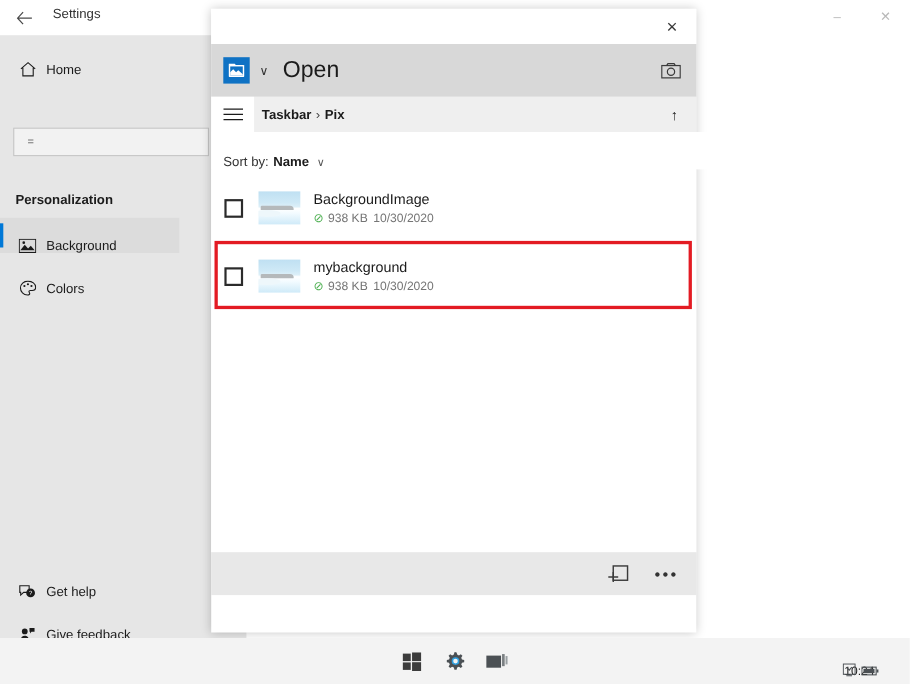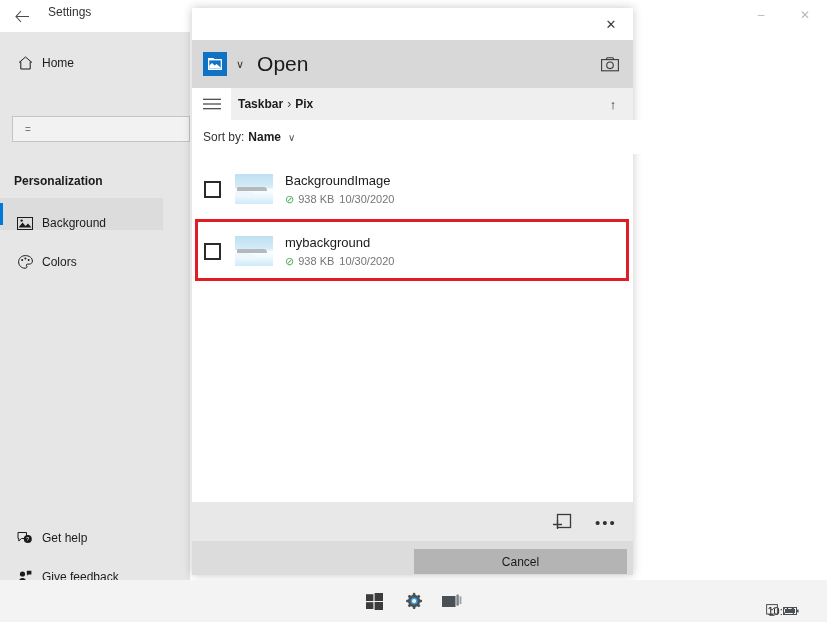--- a/index.html
+++ b/index.html
@@ -13,21 +13,21 @@
   
   #settings-window{position:absolute;left:0;top:0;width:827px;height:580px;background:#ffffff;}
   #settings-titlebar{position:absolute;left:0;top:0;width:827px;height:32px;background:#ffffff;}
   #back-button{position:absolute;left:8px;top:4px;width:28px;height:24px;display:flex;align-items:center;justify-content:center;color:#4a4a4a;font-size:15px;}
   #settings-title{position:absolute;left:48px;top:5px;font-size:12px;color:#333;}
 
   #win-controls{position:absolute;right:0;top:0;height:30px;display:flex;}
   .wc{width:44px;height:30px;display:flex;align-items:center;justify-content:center;color:#b9b9b9;font-size:12px;}
 
   
-  #sidebar{position:absolute;left:0;top:32px;width:190px;height:548px;background:#e6e6e6;}
+  #sidebar{position:absolute;left:0;top:32px;width:190px;height:548px;background:#e6e6e6;padding-left:34px;}
   #home-item{position:absolute;left:0;top:16px;width:190px;height:30px;display:flex;align-items:center;}
   .side-ico{width:34px;display:flex;align-items:center;justify-content:center;margin-left:8px;color:#1b1b1b;}
   .side-label{font-size:12px;color:#1b1b1b;}
   #search-box{position:absolute;left:12px;top:84px;width:178px;height:26px;background:#f2f2f2;border:1px solid #c4c4c4;box-sizing:border-box;display:flex;align-items:center;}
   #search-glyph{font-size:10px;color:#7a7a7a;margin-left:12px;letter-spacing:-1px;}
   #section-header{position:absolute;left:14px;top:126px;font-size:12px;font-weight:bold;color:#1b1b1b;margin-top:16px;}
   .nav-item{position:absolute;left:0;width:163px;height:32px;display:flex;align-items:flex-end;}
   .nav-item.selected{background:#dcdcdc;}
   .nav-accent{position:absolute;left:0;top:5px;width:3px;height:22px;background:#0078d7;}
   #getfeedback-wrap .side-label,#gethelp-wrap .side-label{font-size:12px;}
@@ -43,21 +43,21 @@
   #app-chevron{margin-left:9px;color:#333;font-size:11px;}
   #dlg-title{margin-left:13px;font-size:21px;color:#1b1b1b;font-weight:400;}
   #camera-button{position:absolute;right:9px;top:10px;width:28px;height:28px;display:flex;align-items:center;justify-content:center;}
 
   #dlg-breadcrumb-row{position:absolute;left:0;top:80px;width:441px;height:32px;background:#efefef;}
   #hamburger-button{position:absolute;left:0;top:0;width:39px;height:32px;background:#ffffff;display:flex;align-items:center;justify-content:center;}
   #breadcrumb{position:absolute;left:46px;top:9px;font-size:12px;color:#1b1b1b;font-weight:bold;}
   #breadcrumb .sep{font-weight:normal;margin:0 4px;color:#444;}
   #up-button{position:absolute;right:8px;top:5px;width:24px;height:22px;display:flex;align-items:center;justify-content:center;color:#1b1b1b;font-size:13px;}
 
-  #sortbar{position:absolute;left:0;top:112px;width:480px;height:34px;background:#ffffff;display:flex;align-items:center;}
+  #sortbar{position:absolute;left:0;top:112px;width:480px;height:34px;background:#ffffff;display:flex;align-items:flex-end;}
   #sort-label{margin-left:11px;font-size:12px;color:#333;}
   #sort-value{margin-left:4px;font-size:12px;color:#1b1b1b;font-weight:bold;}
   #sort-chevron{margin-left:7px;font-size:10px;color:#555;}
 
   #file-list{position:absolute;left:0;top:146px;width:441px;height:348px;background:#ffffff;}
   .file-row{position:absolute;left:0;width:385px;height:62px;display:flex;align-items:center;}
   .fr-check{width:17px;height:17px;border:2px solid #2b2b2b;box-sizing:border-box;margin-left:12px;background:#fff;}
   .fr-thumb{width:38px;height:30px;margin-left:14px;
     background:
       linear-gradient(to bottom,#bfe0f2 0%,#cfe9f6 34%,#dceff8 46%,#ffffff 52%,#f3fbff 66%,#cfeaf8 100%);
@@ -250,23 +250,20 @@
   <div id="dlg-toolbar">
     <div id="new-folder-button">
       <svg width="20" height="19" viewBox="0 0 20 19">
         <rect x="5.5" y="1.5" width="13" height="13" fill="none" stroke="#3b3b3b" stroke-width="1.3"></rect>
         <path d="M1 11.5 H10 M5.5 7 V16" stroke="#3b3b3b" stroke-width="1.3" fill="none"></path>
       </svg>
     </div>
     <div id="more-button">•••</div>
   </div>
 
-  <div id="dlg-footer">
-    <div id="cancel-button">Cancel</div>
-  </div>
 </div>
 
 <div id="taskbar">
 
   <div class="tb-btn" style="left:354px;">
     <svg width="17" height="17" viewBox="0 0 17 17">
       <rect x="0" y="1.2" width="7.4" height="6.8" fill="#3c3c3c"></rect>
       <rect x="8.6" y="0" width="8.4" height="8" fill="#3c3c3c"></rect>
       <rect x="0" y="9.2" width="7.4" height="6.8" fill="#3c3c3c"></rect>
       <rect x="8.6" y="9" width="8.4" height="8" fill="#3c3c3c"></rect>

